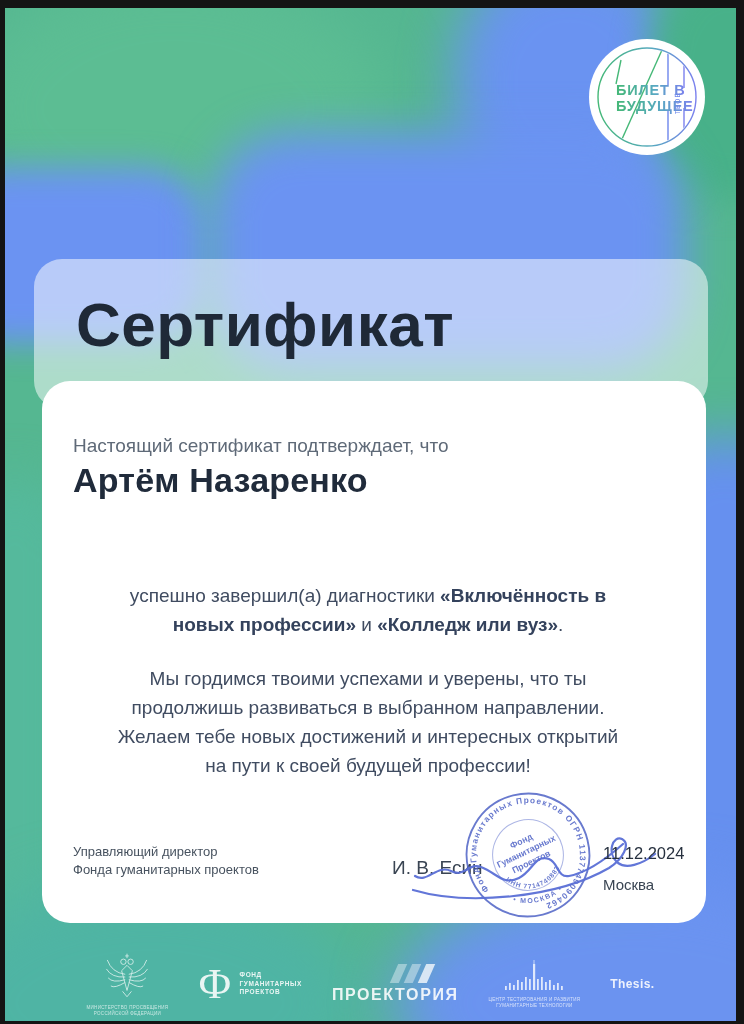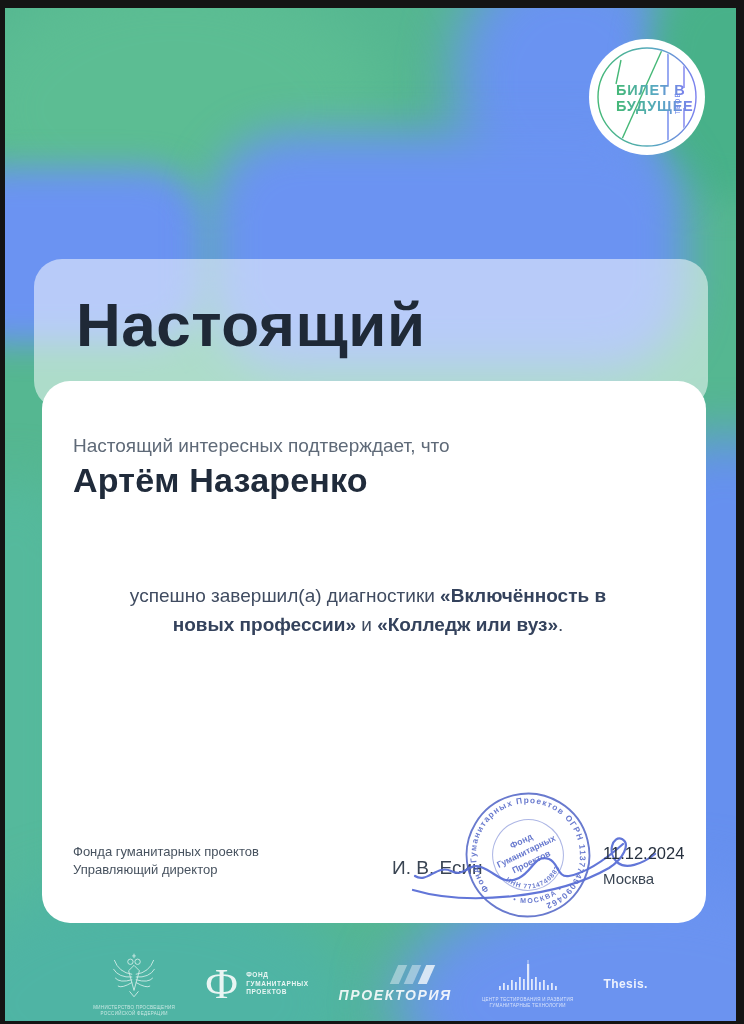--- a/index.html
+++ b/index.html
@@ -41,35 +41,35 @@
   .recipient{position:absolute;left:31px;top:80px;font-size:34px;font-weight:700;color:#202b3b;letter-spacing:0.2px;text-align:right;}
   .body-block{position:absolute;left:31px;top:200px;width:590px;font-size:19px;line-height:29px;color:#404c61;text-align:center;}
   .body-block b{color:#34425c;}
   .p2{margin-top:25px;}
   .director{position:absolute;left:31px;top:462px;font-size:13px;line-height:17.5px;color:#47525f;}
   .signer{position:absolute;left:350px;top:476px;font-size:19px;color:#3a4553;}
   .stamp{position:absolute;left:408px;top:396px;width:156px;height:156px;transform:rotate(-14deg);opacity:0.85;}
   .signature{position:absolute;left:365px;top:445px;width:272px;height:80px;}
   .date-block{position:absolute;left:561px;top:463px;}
   .date{font-size:16.5px;font-weight:400;color:#27313f;}
-  .city{font-size:15px;color:#3a4553;margin-top:7px;}
+  .city{font-size:15px;color:#3a4553;margin-top:13px;}
 
   .footer{
     position:absolute;left:0;right:0;top:938px;height:76px;
     display:flex;justify-content:center;align-items:center;gap:30px;color:#fff;
   }
   .f-item{display:flex;flex-direction:column;align-items:center;opacity:0.88;}
   .ministry-text{font-size:4.5px;line-height:6px;text-align:center;letter-spacing:0.3px;opacity:0.8;margin-top:2px;text-transform:uppercase;}
   .fund{flex-direction:row;gap:8px;align-items:center;}
   .fund-f{font-family:"Liberation Serif", serif;font-size:42px;line-height:42px;font-weight:400;}
   .fund-lines{font-size:6.5px;font-weight:700;line-height:8.5px;letter-spacing:0.6px;}
   .pr-slashes{display:flex;gap:5px;margin-left:34px;margin-bottom:3px;}
   .pr-slashes span{display:inline-block;width:9px;height:19px;background:#fff;transform:skewX(-24deg);}
   .pr-s1{opacity:.45;} .pr-s2{opacity:.45;} .pr-s3{opacity:.85;}
-  .pr-word{font-size:14px;font-weight:700;letter-spacing:1.6px;font-style:italic;}
+  .pr-word{font-size:16px;font-weight:700;letter-spacing:1.6px;}
   .ctr-text{font-size:4.5px;line-height:6px;text-align:center;letter-spacing:0.3px;opacity:0.85;margin-top:3px;text-transform:uppercase;}
   .thesis{font-size:12px;font-weight:700;letter-spacing:0.4px;}
 </style>
 </head>
 <body>
 
 <div class="frame">
   <div class="blob b-tl-green"></div>
   <div class="blob b-blue-logo"></div>
   <div class="blob b-green-tr"></div>
@@ -102,37 +102,43 @@
         <line x1="80" y1="72" x2="80" y2="108" stroke="#6d86ec"></line>
         <line x1="96" y1="70" x2="96" y2="98" stroke="#7b80ee"></line>
       </g>
       <text x="28" y="57" font-size="14.5" font-weight="700" letter-spacing="0.8" fill="url(#lg1)">БИЛЕТ В</text>
       <text x="28" y="73" font-size="14.5" font-weight="700" letter-spacing="0.8" fill="url(#lg1)">БУДУЩЕЕ</text>
       <text transform="rotate(-90 92 65)" x="92" y="65" font-size="6.5" letter-spacing="1.2" fill="#6d86ec" text-anchor="middle">ТВОЁ</text>
     </svg>
   </div>
 
   <div class="title-card">
-    <div class="title-text">Настоящий</div>
+    <div class="title-text">Сертификат</div>
   </div>
 
   <div class="white-card">
-    <div class="intro">Настоящий интересных подтверждает, что</div>
+    <div class="intro">Настоящий сертификат подтверждает, что</div>
     <div class="recipient">Артём Назаренко</div>
 
     <div class="body-block">
       <div class="p1">
         <div><span>успешно завершил(а) диагностики </span><b>«Включённость в</b></div>
         <div><b>новых профессии»</b><span> и </span><b>«Колледж или вуз»</b><span>.</span></div>
       </div>
+      <div class="p2">
+        <div>Мы гордимся твоими успехами и уверены, что ты</div>
+        <div>продолжишь развиваться в выбранном направлении.</div>
+        <div>Желаем тебе новых достижений и интересных открытий</div>
+        <div>на пути к своей будущей профессии!</div>
+      </div>
     </div>
 
     <div class="director">
+      <div>Управляющий директор</div>
       <div>Фонда гуманитарных проектов</div>
-      <div>Управляющий директор</div>
     </div>
 
     <div class="signer">И. В. Есин</div>
 
     <svg class="stamp" viewBox="0 0 150 150">
       <defs>
         <path id="ringPath" d="M75,25 A50,50 0 1 1 74.99,25"></path>
         <path id="moscowPath" d="M30,93 A50,50 0 0 0 120,93"></path>
         <path id="innPath" d="M46,90 A33,33 0 0 0 104,90"></path>
       </defs>

